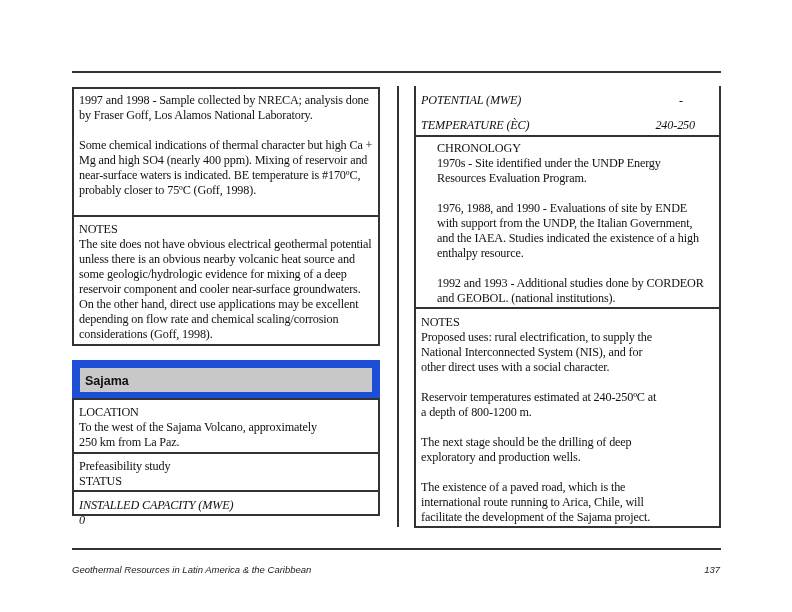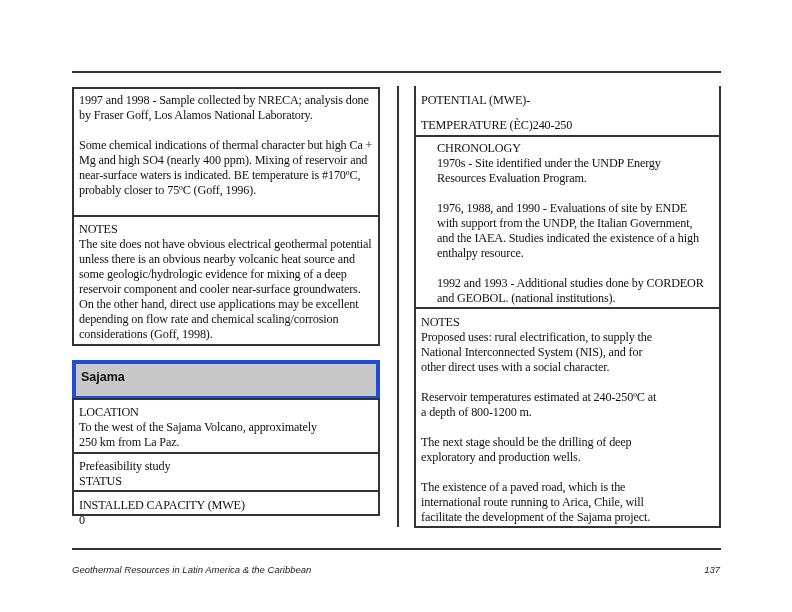--- a/index.html
+++ b/index.html
@@ -11,44 +11,44 @@
   .box { position: absolute; border: 2px solid #333; box-sizing: border-box; }
   .cell {
     position: absolute; box-sizing: border-box;
     font-size: 12.2px; line-height: 15px; padding: 3px 5px 0 5px;
     letter-spacing: -0.15px;
     border-radius: 22px;
   }
   .hline { position: absolute; height: 2px; background: #333; }
   .para { margin: 0; }
   .gap { height: 15px; }
-  .row { display: flex; justify-content: flex-start; }
+  .row { display: flex; justify-content: space-between; font-style: italic; }
   .header-cell {
     position: absolute; box-sizing: border-box; background: #c8c8c8;
-    border: 4px solid #1d4ed8; font-family: "Liberation Sans", sans-serif;
+    border: 8px solid #1d4ed8; font-family: "Liberation Sans", sans-serif;
     font-weight: bold; font-size: 12.5px; padding: 6px 5px;
   }
   .footer {
     position: absolute; top: 564px; font-family: "Liberation Sans", sans-serif;
     font-style: italic; font-size: 9.5px; color: #222;
   }
 </style>
 </head>
 <body>
 
 <div class="rule" style="left:72px; top:71px; width:649px; height:2px;"></div>
 <div class="rule" style="left:72px; top:548px; width:649px; height:2px;"></div>
 
 <div class="rule" style="left:397px; top:86px; width:2px; height:441px;"></div>
 
 <div class="box" style="left:72px; top:87px; width:308px; height:259px;"></div>
 <div class="cell" style="left:74px; top:90px; width:304px; height:125px;">
   <p class="para">1997 and 1998 - Sample collected by NRECA; analysis done by Fraser Goff, Los Alamos National Laboratory.</p>
   <div class="gap"></div>
-  <p class="para">Some chemical indications of thermal character but high Ca + Mg and high SO4 (nearly 400 ppm).  Mixing of reservoir and near-surface waters is indicated.  BE temperature is #170ºC, probably closer to 75ºC (Goff, 1996).</p>
+  <p class="para">Some chemical indications of thermal character but high Ca + Mg and high SO4 (nearly 400 ppm).  Mixing of reservoir and near-surface waters is indicated.  BE temperature is #170ºC, probably closer to 75ºC (Goff, 1998).</p>
 </div>
 <div class="hline" style="left:72px; top:215px; width:308px;"></div>
 <div class="cell" style="left:74px; top:219px; width:304px; height:125px;">
   <p class="para">NOTES</p>
   <p class="para">The site does not have obvious electrical geothermal potential unless there is an obvious nearby volcanic heat source and some geologic/hydrologic evidence for mixing of a deep reservoir component and cooler near-surface groundwaters.  On the other hand, direct use applications may be excellent depending on flow rate and chemical scaling/corrosion considerations (Goff, 1998).</p>
 </div>
 
 <div class="header-cell" style="left:72px; top:360px; width:308px; height:40px;">
   <span>Sajama</span>
 </div>

